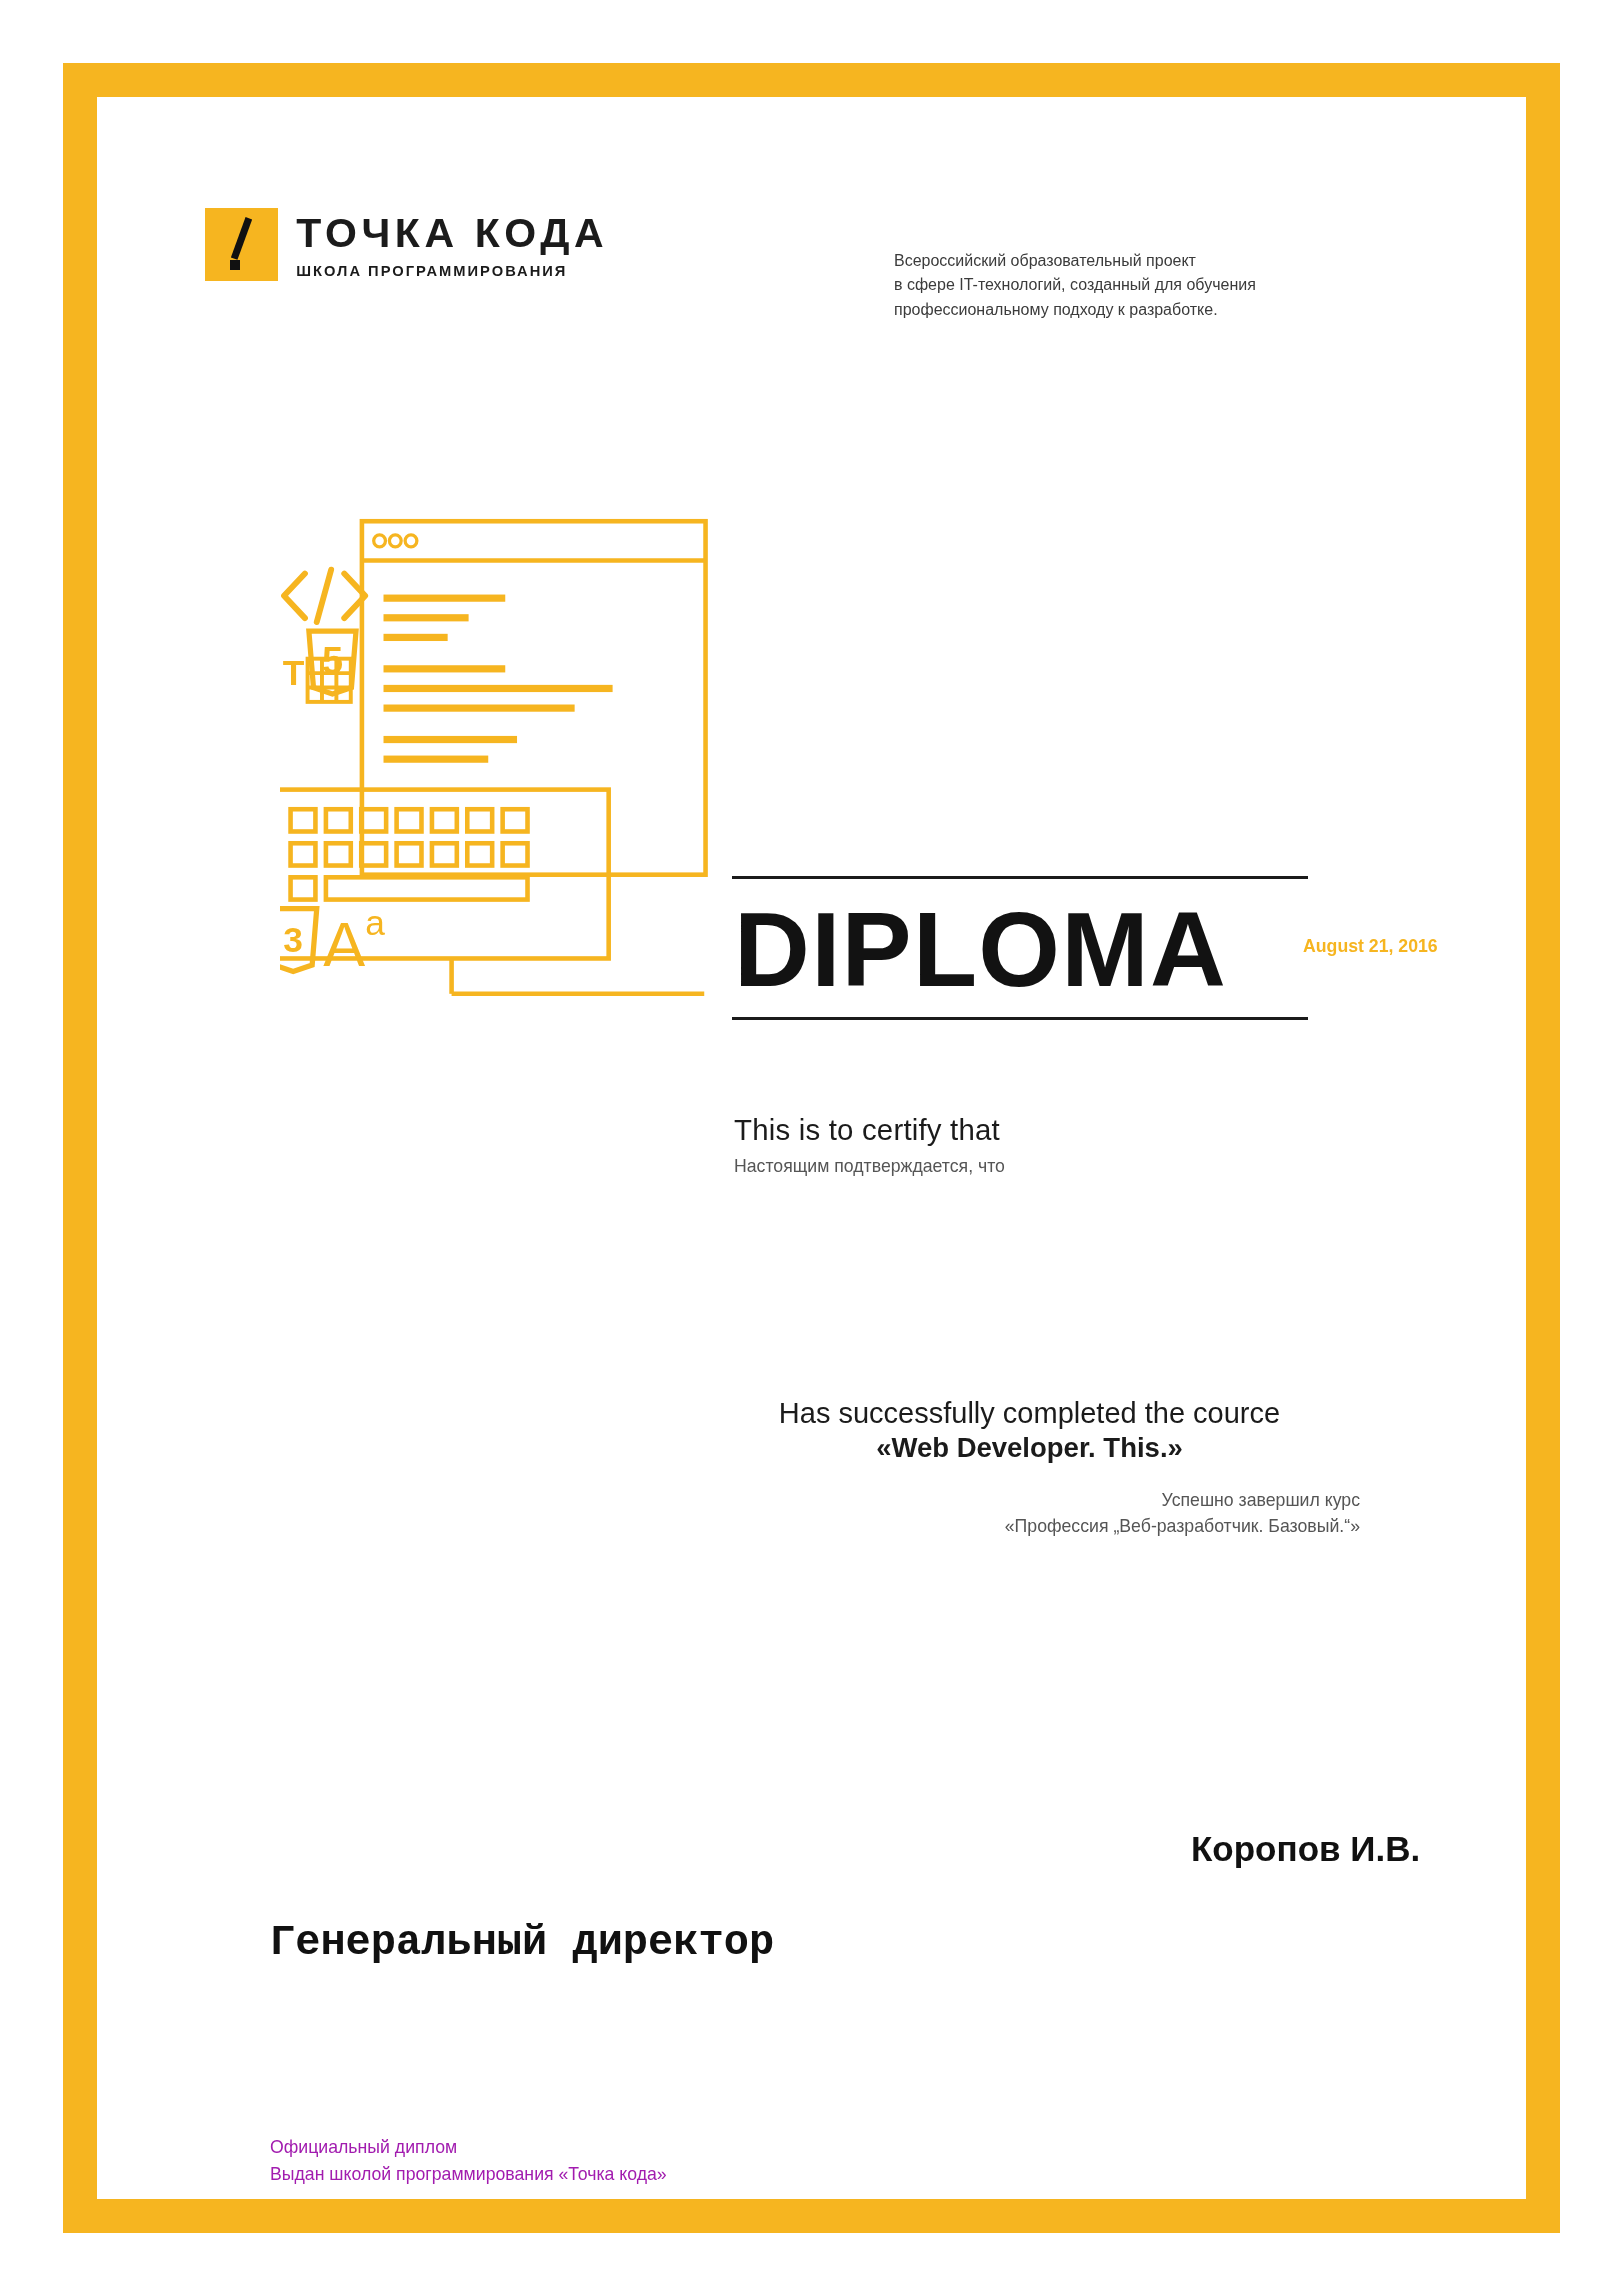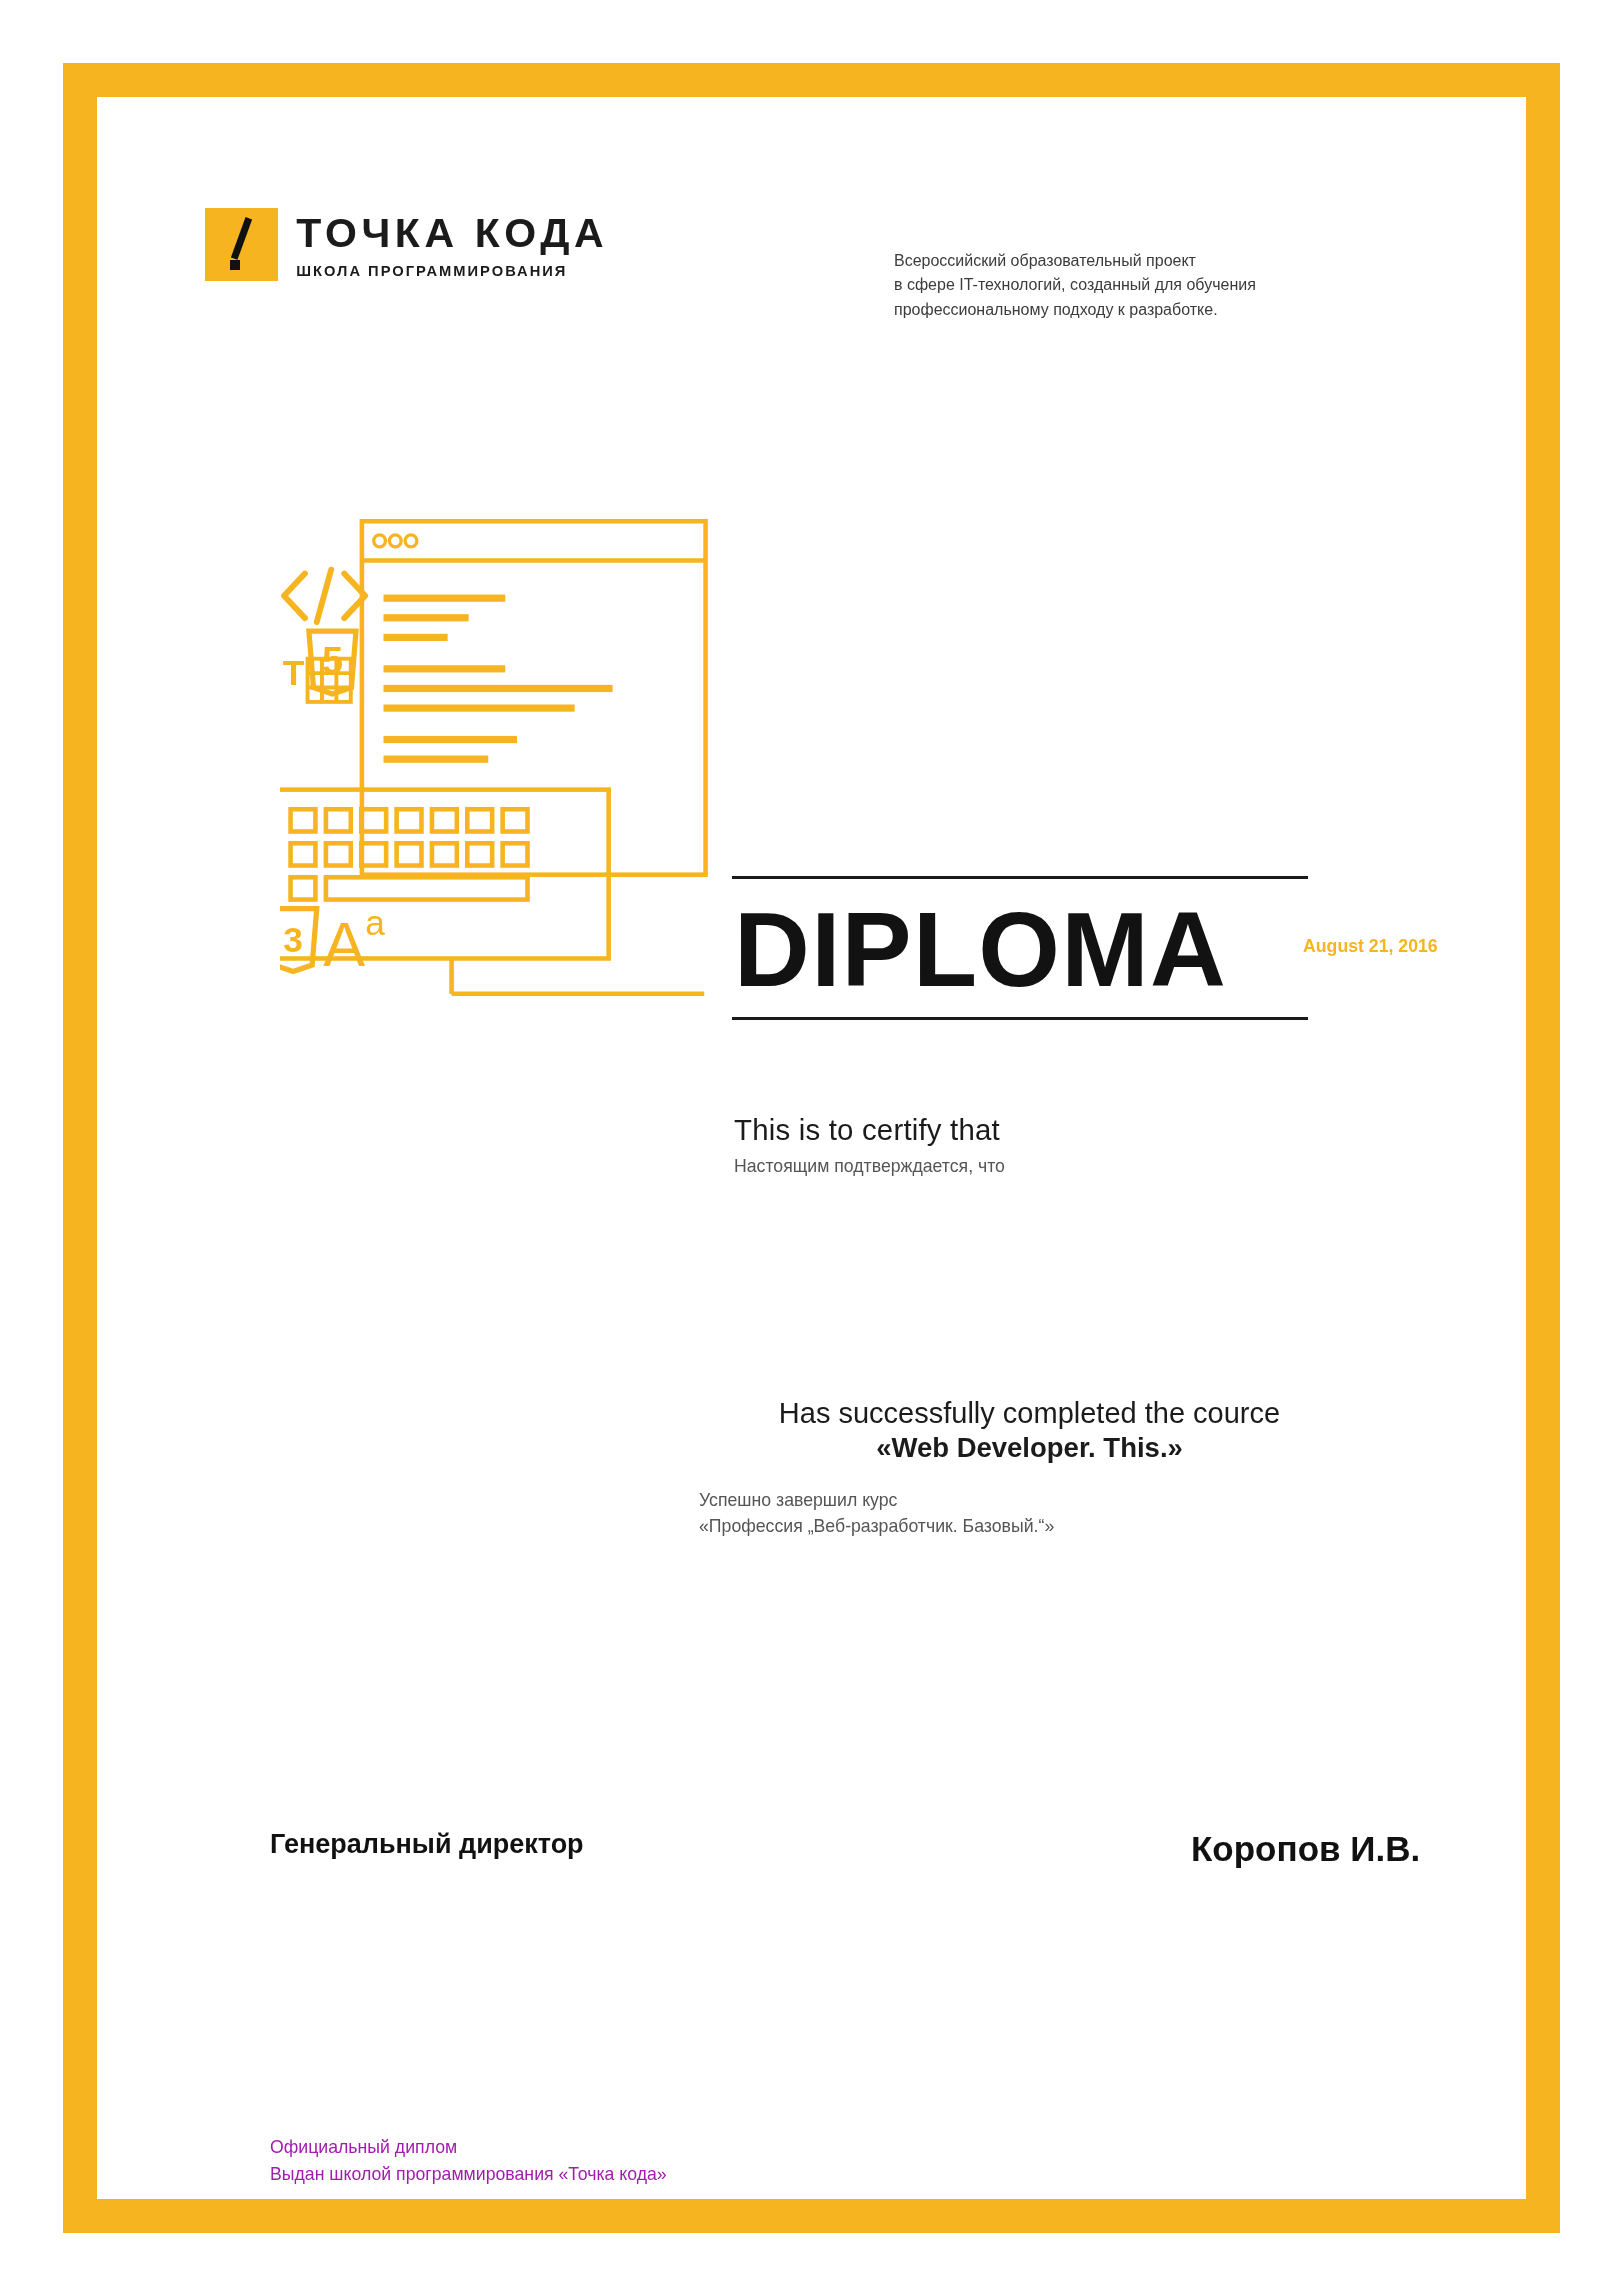--- a/index.html
+++ b/index.html
@@ -183,36 +183,37 @@
     font-size: 27.5px;
     font-weight: 700;
     color: #1b1b1b;
     line-height: 1.3;
   }
   .course-ru-wrap {
     position: absolute;
     left: 602px;
     top: 1391px;
     width: 661px;
-    text-align: left;
+    text-align: right;
   }
   .course-ru-line {
     font-size: 17.7px;
     color: #555555;
     line-height: 1.45;
   }
 
   
   .sig-title {
     position: absolute;
     left: 173px;
-    top: 1732px;
-    font-size: 27px;
+    top: 1822px;
+    font-size: 42px;
     font-weight: 700;
     color: #111111;
+    font-family: Liberation Mono, monospace;
   }
   .sig-name {
     position: absolute;
     left: 1094px;
     top: 1732px;
     font-size: 35px;
     font-weight: 700;
     color: #111111;
   }
 

